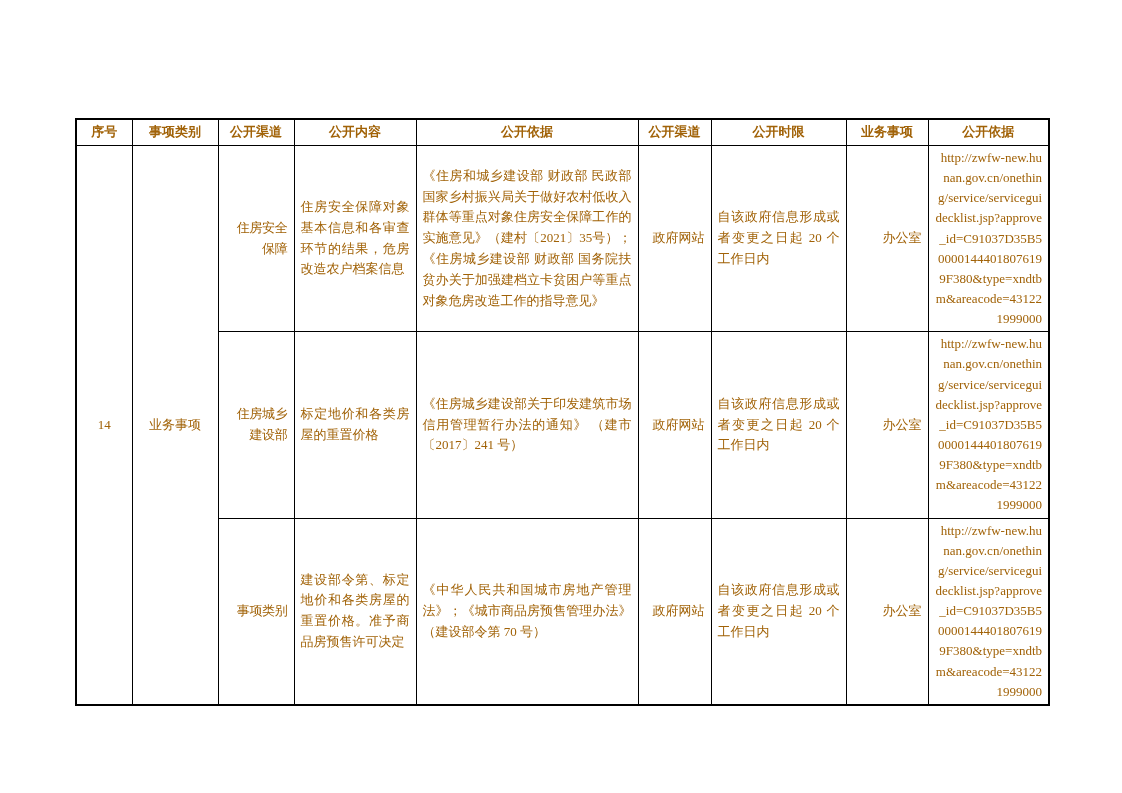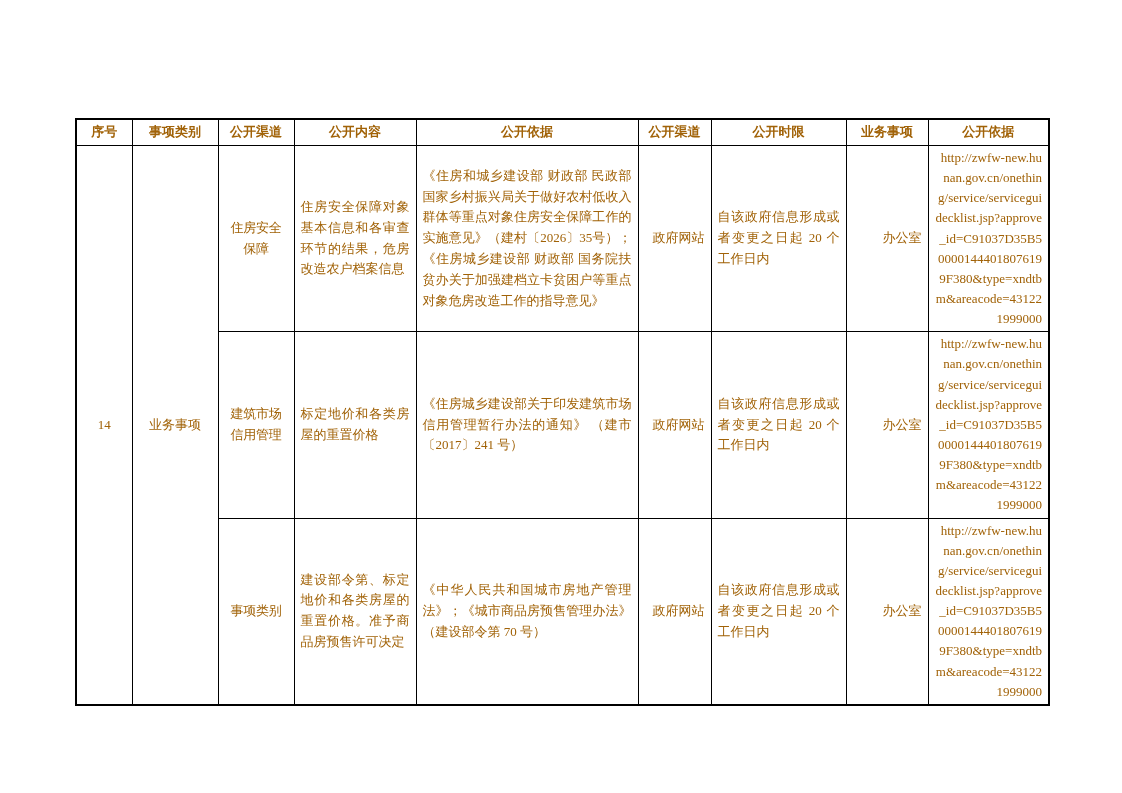--- a/index.html
+++ b/index.html
@@ -46,21 +46,21 @@
   td.justify {
     text-align: justify;
     text-justify: inter-ideograph;
   }
   td.left {
     text-align: right;
   }
   td.cell-item-name {
     padding: 2px 2px 2px 5px;
     letter-spacing: -0.3px;
-    text-align: center;
+    text-align: right;
   }
   td.cell-link {
     text-align: right;
     word-break: break-all;
     padding: 2px 3px 2px 5px;
     line-height: 1.55;
   }
   tr.row-1 { height: 182px; }
   tr.row-2 { height: 178px; }
   tr.row-3 { height: 167px; }
@@ -93,28 +93,28 @@
         <th>业务事项</th>
         <th>公开依据</th>
       </tr>
     </thead>
     <tbody>
       <tr class="row-1">
         <td class="center" rowspan="3">14</td>
         <td class="center" rowspan="3">业务事项</td>
         <td class="cell-item-name">住房安全保障</td>
         <td class="justify">住房安全保障对象基本信息和各审查环节的结果，危房改造农户档案信息</td>
-        <td class="justify">《住房和城乡建设部 财政部 民政部 国家乡村振兴局关于做好农村低收入群体等重点对象住房安全保障工作的实施意见》（建村〔2026〕35号）；《住房城乡建设部 财政部 国务院扶贫办关于加强建档立卡贫困户等重点对象危房改造工作的指导意见》</td>
+        <td class="justify">《住房和城乡建设部 财政部 民政部 国家乡村振兴局关于做好农村低收入群体等重点对象住房安全保障工作的实施意见》（建村〔2021〕35号）；《住房城乡建设部 财政部 国务院扶贫办关于加强建档立卡贫困户等重点对象危房改造工作的指导意见》</td>
         <td class="left">政府网站</td>
         <td class="justify">自该政府信息形成或者变更之日起 20 个工作日内</td>
         <td class="left">办公室</td>
         <td class="cell-link">http://zwfw-new.hunan.gov.cn/onething/service/serviceguidecklist.jsp?approve_id=C91037D35B500001444018076199F380&amp;type=xndtbm&amp;areacode=431221999000</td>
       </tr>
       <tr class="row-2">
-        <td class="cell-item-name">建筑市场信用管理</td>
+        <td class="cell-item-name">住房城乡建设部</td>
         <td class="justify">标定地价和各类房屋的重置价格</td>
         <td class="justify">《住房城乡建设部关于印发建筑市场信用管理暂行办法的通知》 （建市〔2017〕241 号）</td>
         <td class="left">政府网站</td>
         <td class="justify">自该政府信息形成或者变更之日起 20 个工作日内</td>
         <td class="left">办公室</td>
         <td class="cell-link">http://zwfw-new.hunan.gov.cn/onething/service/serviceguidecklist.jsp?approve_id=C91037D35B500001444018076199F380&amp;type=xndtbm&amp;areacode=431221999000</td>
       </tr>
       <tr class="row-3">
         <td class="cell-item-name">事项类别</td>
         <td class="justify">建设部令第、标定地价和各类房屋的重置价格。准予商品房预售许可决定</td>

